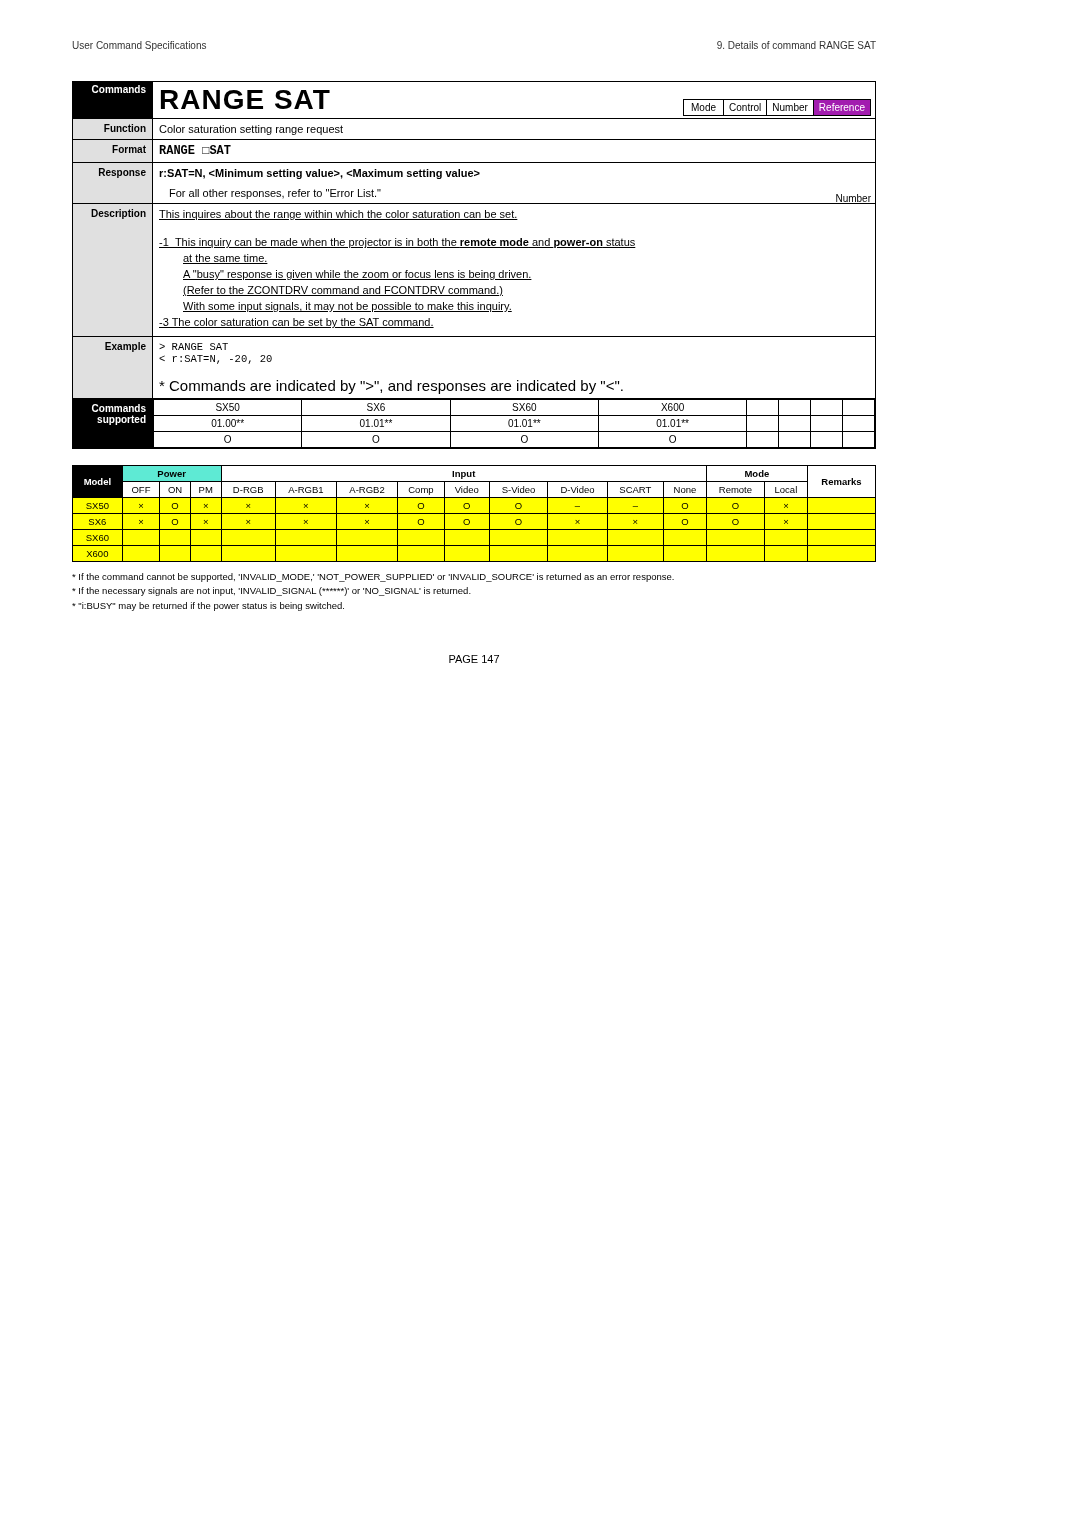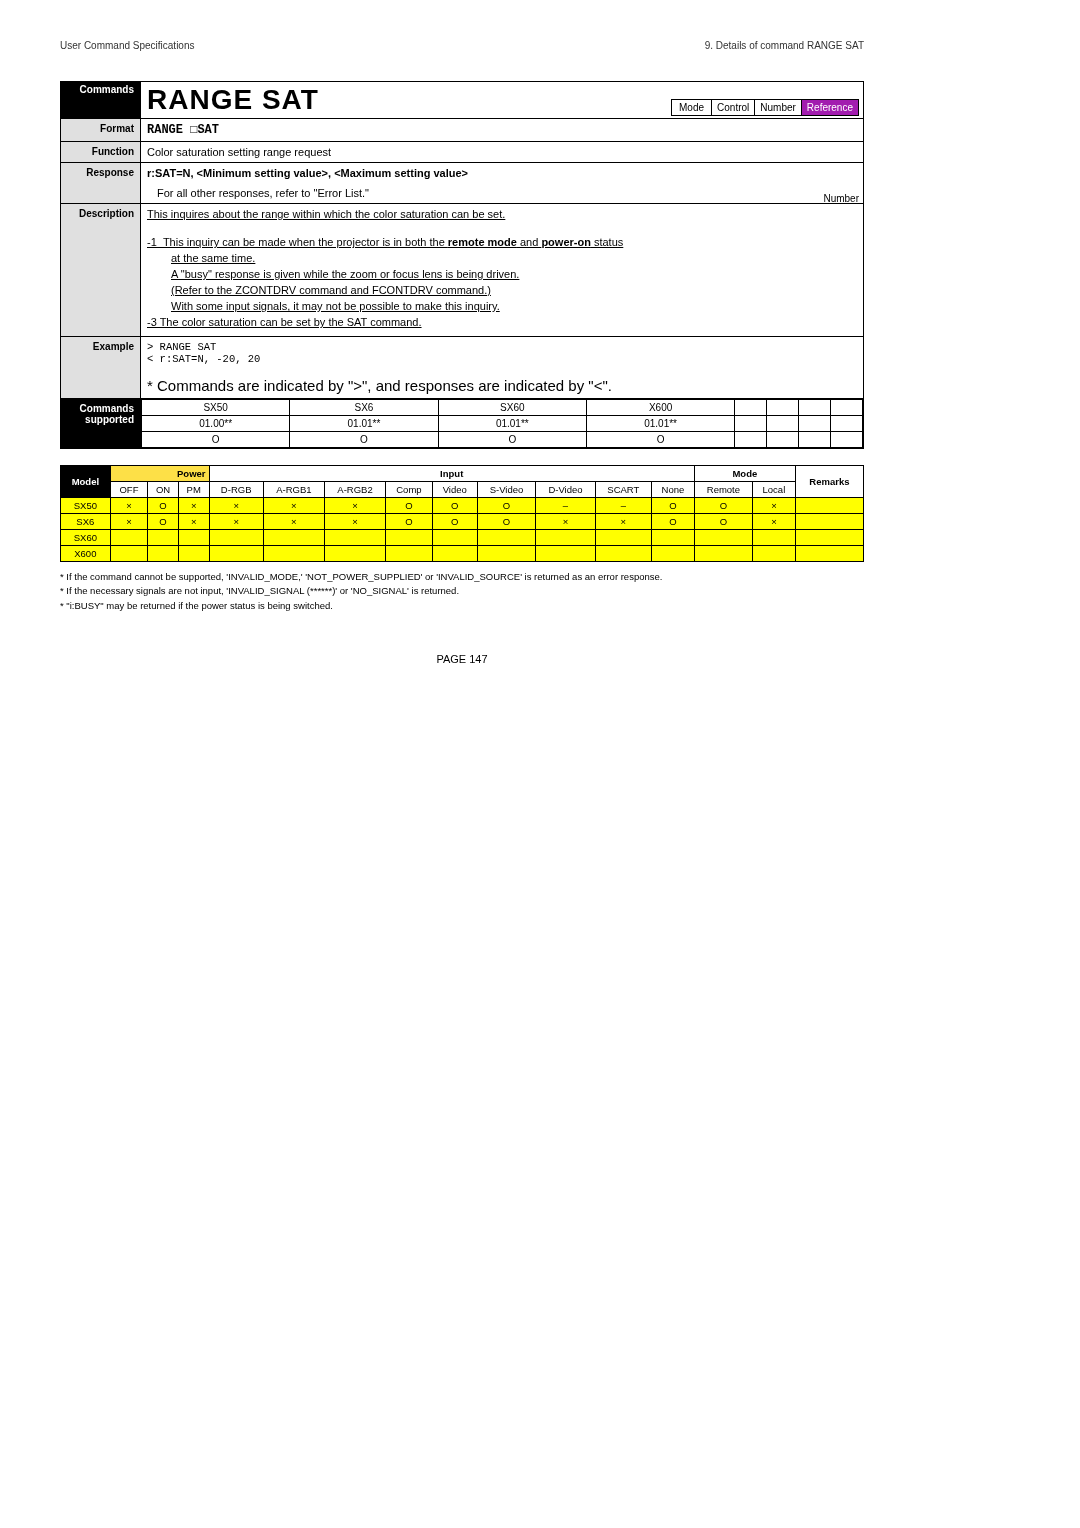--- a/index.html
+++ b/index.html
@@ -10,20 +10,21 @@
       color: #000;
       width: 1080px;
       min-height: 1528px;
       padding: 0;
     }
     .page {
       width: 924px;
       min-height: 1528px;
       padding: 40px 60px;
       position: relative;
+      margin-left: 12px;
     }
     .page-header {
       display: flex;
       justify-content: space-between;
       margin-bottom: 30px;
       font-size: 10px;
       color: #333;
     }
     .main-table {
       width: 100%;
@@ -129,23 +130,23 @@
       padding: 2px 3px;
       text-align: center;
     }
     .state-table .model-cell {
       background: #000;
       color: #fff;
       font-weight: bold;
       text-align: center;
     }
     .state-table .power-header {
-      background: #fde047;
-      font-weight: bold;
-      text-align: right;
+      background: #5eead4;
+      font-weight: bold;
+      text-align: center;
     }
     .state-table .input-header {
       background: #fff;
       font-weight: bold;
     }
     .state-table .mode-header {
       background: #fff;
       font-weight: bold;
     }
     .state-table .remarks-header {
@@ -205,29 +206,29 @@
             <td>Control</td>
             <td>Number</td>
             <td class="mode-active">Reference</td>
           </tr>
         </tbody>
             </table>
       </td>
     </tr>
 
     <tr>
+      <td class="row-label">Function</td>
+      <td colspan="5">Color saturation setting range request</td>
+    </tr>
+
+    <tr>
       <td class="row-label">Format</td>
       <td colspan="5">
         <span class="format-text">RANGE&nbsp;□SAT</span>
       </td>
-    </tr>
-
-    <tr>
-      <td class="row-label">Function</td>
-      <td colspan="5">Color saturation setting range request</td>
     </tr>
 
     <tr>
       <td class="row-label">Response</td>
       <td colspan="5" class="response-cell" style="position:relative; min-height:60px;">
         <div>
           <strong>r:SAT=N, &lt;Minimum setting value&gt;, &lt;Maximum setting value&gt;</strong>
         </div>
         <div style="margin-top:8px;padding-left:10px;">For all other responses, refer to "Error List."</div>
         <div class="number-badge">

